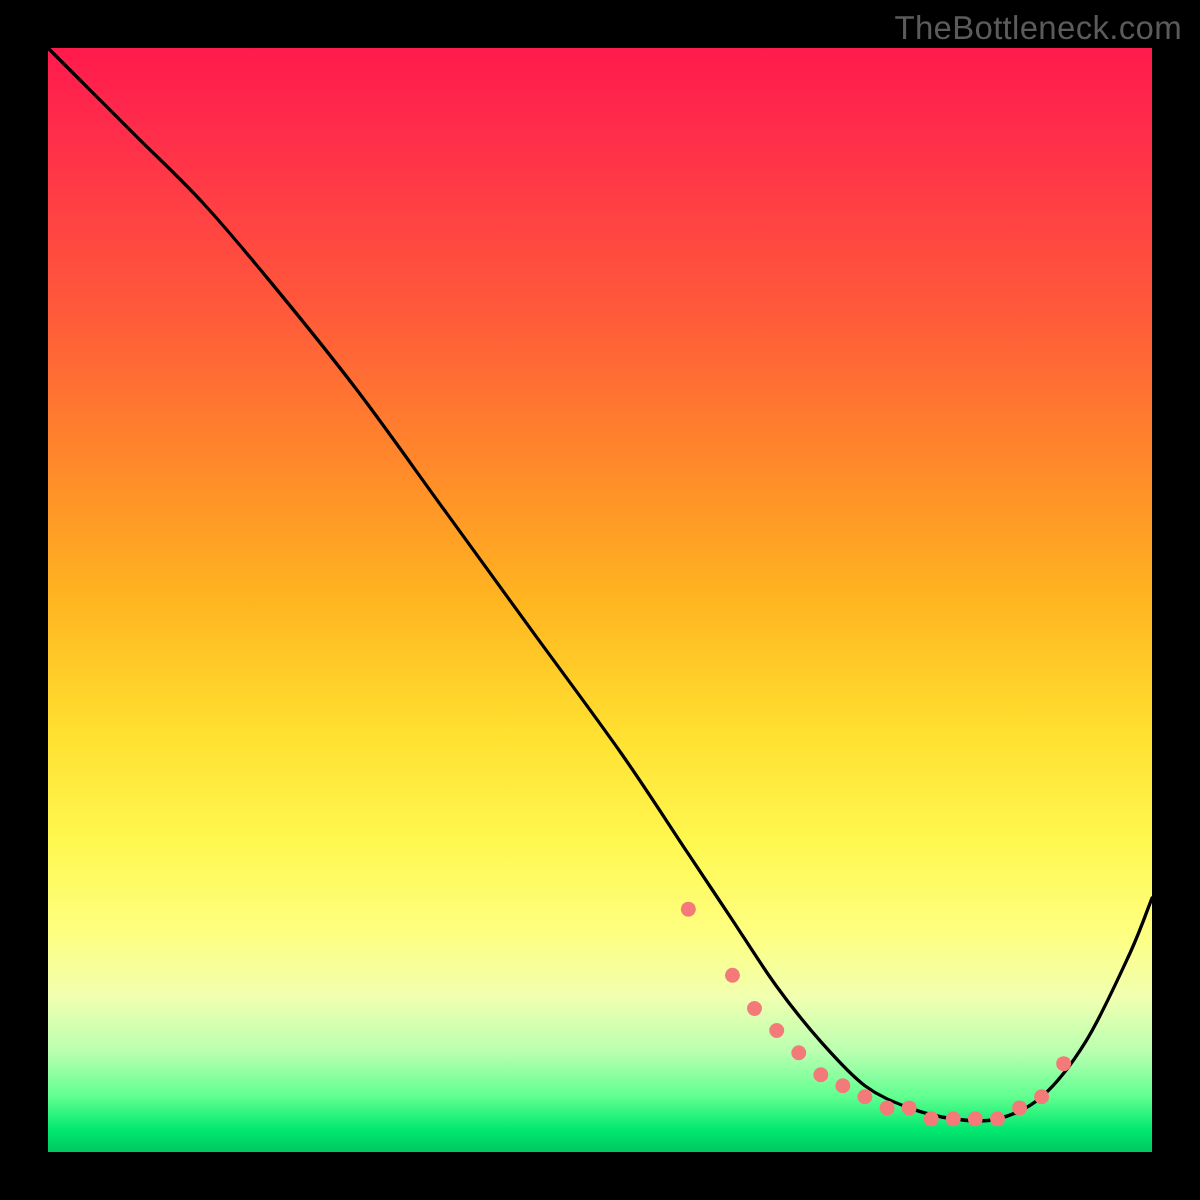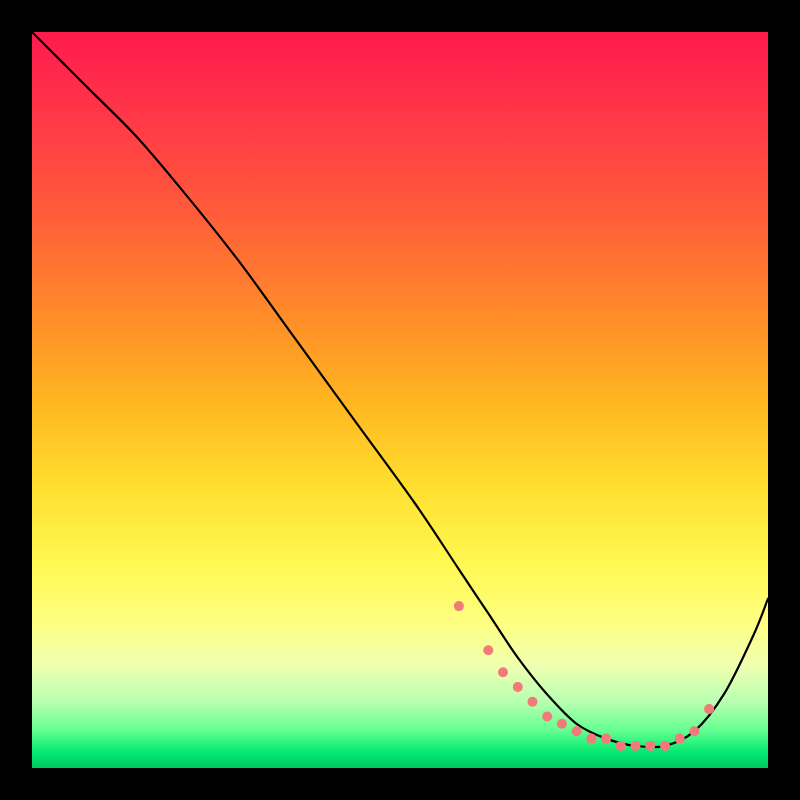--- a/index.html
+++ b/index.html
@@ -67,20 +67,21 @@
   }
   .dot {
     fill: #f47a7a;
     stroke: none;
   }
 </style>
 </head>
 <body>
 
 <div class="outer">
+  <div class="watermark">TheBottleneck.com</div>
 
   <div class="plot-area">
     <svg class="curve" viewBox="0 0 736 736">
       <path id="curve-path" class="line-path" d="M 0.0 0.0 C 4.9 4.9, 19.6 19.6, 29.4 29.4 C 39.3 39.3, 46.6 46.6, 58.9 58.9 C 71.1 71.1, 88.3 87.1, 103.0 103.0 C 117.8 119.0, 130.0 133.7, 147.2 154.6 C 164.4 175.4, 186.5 202.4, 206.1 228.2 C 225.7 253.9, 245.3 282.1, 265.0 309.1 C 284.6 336.1, 304.2 363.1, 323.8 390.1 C 343.5 417.1, 365.5 446.5, 382.7 471.0 C 399.9 495.6, 414.6 518.9, 426.9 537.3 C 439.1 555.7, 446.5 566.7, 456.3 581.4 C 466.1 596.2, 475.9 612.1, 485.8 625.6 C 495.6 639.1, 505.4 651.4, 515.2 662.4 C 525.0 673.4, 534.8 684.5, 544.6 691.8 C 554.5 699.2, 564.3 702.9, 574.1 706.6 C 583.9 710.2, 593.7 712.7, 603.5 713.9 C 613.3 715.1, 623.1 716.4, 633.0 713.9 C 642.8 711.5, 652.6 707.8, 662.4 699.2 C 672.2 690.6, 682.0 678.3, 691.8 662.4 C 701.7 646.5, 713.9 619.5, 721.3 603.5 C 728.6 587.6, 733.5 572.9, 736.0 566.7"></path>
       <g id="dots-group">
           <circle cx="426.9" cy="574.1" r="5" class="dot"></circle>
           <circle cx="456.3" cy="618.2" r="5" class="dot"></circle>
           <circle cx="471.0" cy="640.3" r="5" class="dot"></circle>
           <circle cx="485.8" cy="655.0" r="5" class="dot"></circle>
           <circle cx="500.5" cy="669.8" r="5" class="dot"></circle>

